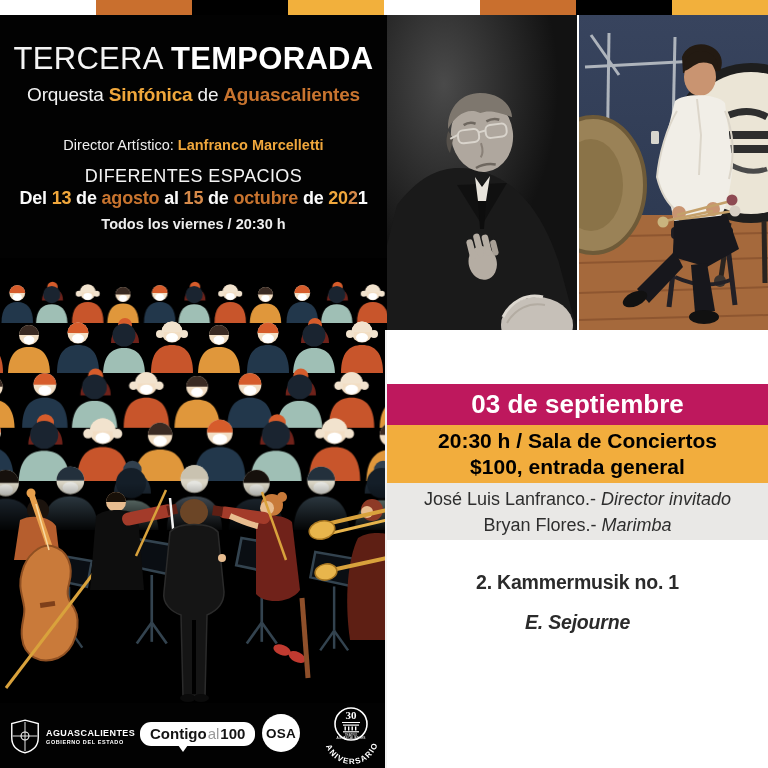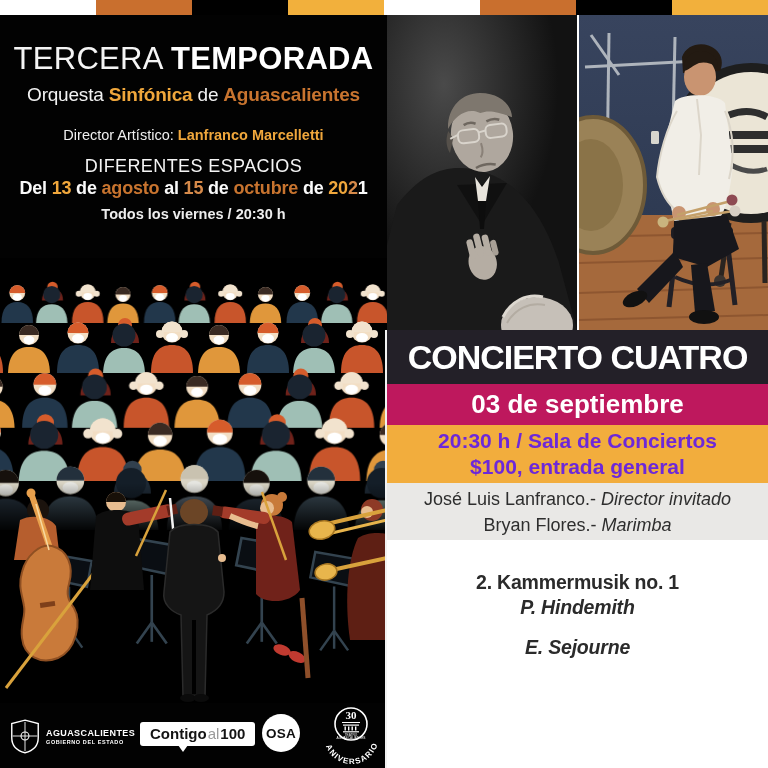--- a/index.html
+++ b/index.html
@@ -14,54 +14,54 @@
   
   .left{position:absolute;top:15px;left:0;width:387px;height:753px;background:#020202;color:#fff;text-align:center;}
   .season{margin-top:26px;font-size:31px;letter-spacing:.3px;white-space:nowrap;}
   .season .reg{font-weight:400;color:#F4F4F4;}
   .season .bld{font-weight:800;color:#FFFFFF;}
   .subtitle{margin-top:7px;font-size:19px;letter-spacing:-.2px;white-space:nowrap;color:#F2F2F2;}
   .gold{color:#F0A73C;font-weight:700;}
   .orangetx{color:#C8742F;font-weight:700;}
   .coppertx{color:#D68A4A;font-weight:700;}
   .whitebld{color:#FAFAFA;font-weight:700;}
-  .director{margin-top:21px;font-size:14.5px;color:#EFEFEF;}
+  .director{margin-top:31px;font-size:14.5px;color:#EFEFEF;}
   .director .gold{font-weight:700;}
   .venues{margin-top:13px;font-size:18px;font-weight:400;letter-spacing:.4px;color:#F5F5F5;}
   .daterange{margin-top:1px;font-size:18px;font-weight:700;letter-spacing:-.2px;white-space:nowrap;}
   .schedule{margin-top:7px;font-size:14.5px;font-weight:700;color:#EDEDED;}
 
   .crowd-svg{position:absolute;top:243px;left:0;width:387px;height:445px;display:block;}
 
   
   .logos{position:absolute;left:0;bottom:0;width:387px;height:65px;}
   .logo-gob{position:absolute;left:10px;bottom:14px;display:flex;align-items:center;gap:6px;}
   .gob-text{text-align:left;color:#fff;}
   .gob-l1{font-size:9px;font-weight:800;letter-spacing:.4px;}
   .gob-l2{font-size:5.5px;font-weight:700;letter-spacing:.6px;margin-top:1px;}
-  .logo-contigo{position:absolute;left:140px;bottom:22px;background:#fff;border-radius:3px;
+  .logo-contigo{position:absolute;left:140px;bottom:22px;background:#fff;border-radius:11px;
                 padding:3px 10px 4px 10px;white-space:nowrap;font-size:15px;color:#141414;}
   .logo-contigo::after{content:"";position:absolute;left:38px;bottom:-6px;border-left:5px solid transparent;
                 border-right:5px solid transparent;border-top:7px solid #fff;}
   .logo-contigo .b{font-weight:800;}
   .logo-contigo .al{color:#9A9A9A;font-weight:400;padding:0 1px;}
   .logo-osa{position:absolute;left:262px;bottom:16px;width:38px;height:38px;border-radius:50%;background:#fff;
             display:flex;align-items:center;justify-content:center;font-size:13.5px;font-weight:800;color:#101010;letter-spacing:.3px;}
   .logo-aniv{position:absolute;left:316px;bottom:4px;width:70px;height:60px;}
 
   
   .right{position:absolute;top:15px;left:387px;width:381px;height:753px;background:#fff;}
   .photos{position:absolute;top:0;left:0;width:381px;height:315px;display:flex;}
   .photo-divider{width:2px;height:315px;background:#fff;}
   .photos svg{display:block;}
 
   .band{position:absolute;left:0;width:381px;display:flex;align-items:center;justify-content:center;text-align:center;}
   .band-title{top:315px;height:54px;background:#232028;color:#FFFFFF;font-size:34px;font-weight:800;letter-spacing:-1px;white-space:nowrap;}
   .band-date{top:369px;height:41px;background:#be185d;color:#FFFFFF;font-size:26px;font-weight:700;}
-  .band-info{top:410px;height:58px;background:#F2AD3D;color:#6d28d9;font-size:21px;font-weight:700;flex-direction:column;line-height:26px;text-align:right;}
+  .band-info{top:410px;height:58px;background:#F2AD3D;color:#000000;font-size:21px;font-weight:700;flex-direction:column;line-height:26px;text-align:right;}
   .band-credits{top:468px;height:57px;background:#E9E8E6;color:#2E2E2E;font-size:18px;font-weight:400;flex-direction:column;line-height:26px;white-space:nowrap;}
   .band-credits .role{font-style:italic;}
 
   .program{position:absolute;top:540px;left:0;width:381px;text-align:center;color:#2B2B2B;}
   .piece{margin-top:15px;font-size:19.5px;line-height:25px;letter-spacing:-.2px;font-weight:600;white-space:nowrap;}
   .piece .composer{font-style:italic;white-space:pre-wrap;font-weight:600;}
 
   .panel-divider{position:absolute;left:385px;top:330px;width:2px;height:438px;background:#F2F2F2;}
 </style>
 </head>
@@ -427,21 +427,20 @@
           <circle cx="84" cy="207" r="5.5" fill="#C9B47E"></circle>
           <path d="M95,206 L148,200 L160,234 L128,252 L94,242 Z" fill="#17171C"></path>
           <path d="M128,248 L136,296 L116,298 L112,250 Z" fill="#17171C"></path>
           <path d="M96,236 L58,274 L70,288 L104,252 Z" fill="#17171C"></path>
           <ellipse cx="125" cy="302" rx="15" ry="7" fill="#111111"></ellipse>
           <ellipse cx="56" cy="284" rx="13" ry="7" fill="#111111" transform="rotate(-24 56 284)"></ellipse>
         </g>
       </svg>
     </div>
 
-    <div class="band band-title">CONCIERTO CUATRO</div>
     <div class="band band-date">03 de septiembre</div>
 
     <div class="band band-info">
       <div>20:30 h / Sala de Conciertos</div>
       <div>$100, entrada general</div>
     </div>
 
     <div class="band band-credits">
       <div>
         <span>José Luis Lanfranco.-</span>
@@ -449,21 +448,20 @@
       </div>
       <div>
         <span>Bryan Flores.-</span>
         <span class="role">Marimba</span>
       </div>
     </div>
 
     <div class="program">
       <div class="piece">
         <div>2. Kammermusik no. 1</div>
-        <div class="composer">P. Hindemith</div>
       </div>
       <div class="piece">
         <div class="composer">E. Sejourne</div>
       </div>
     </div>
   </div>
 
   <div class="panel-divider"></div>
 </div>
 

